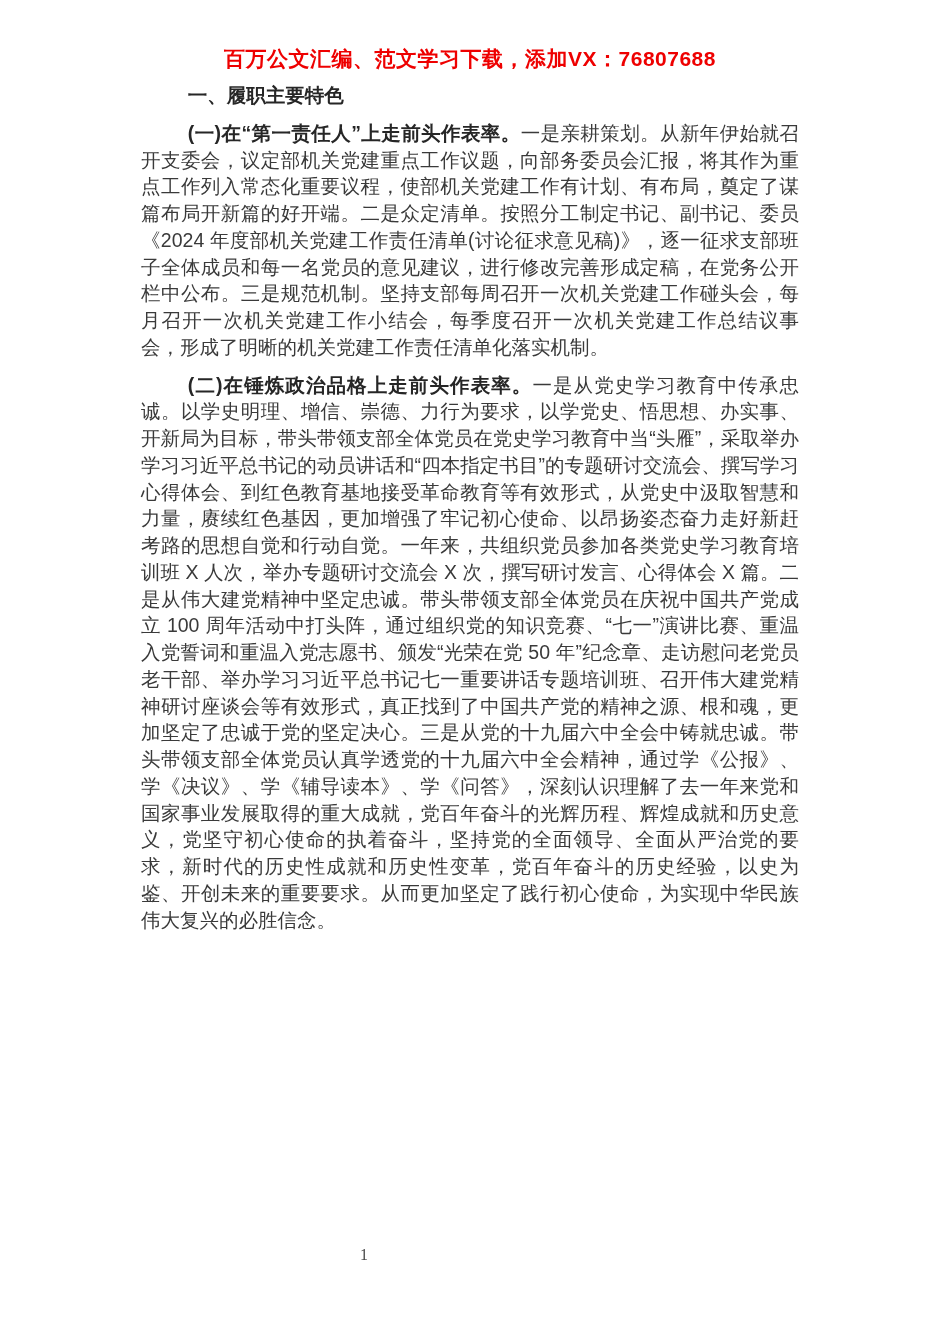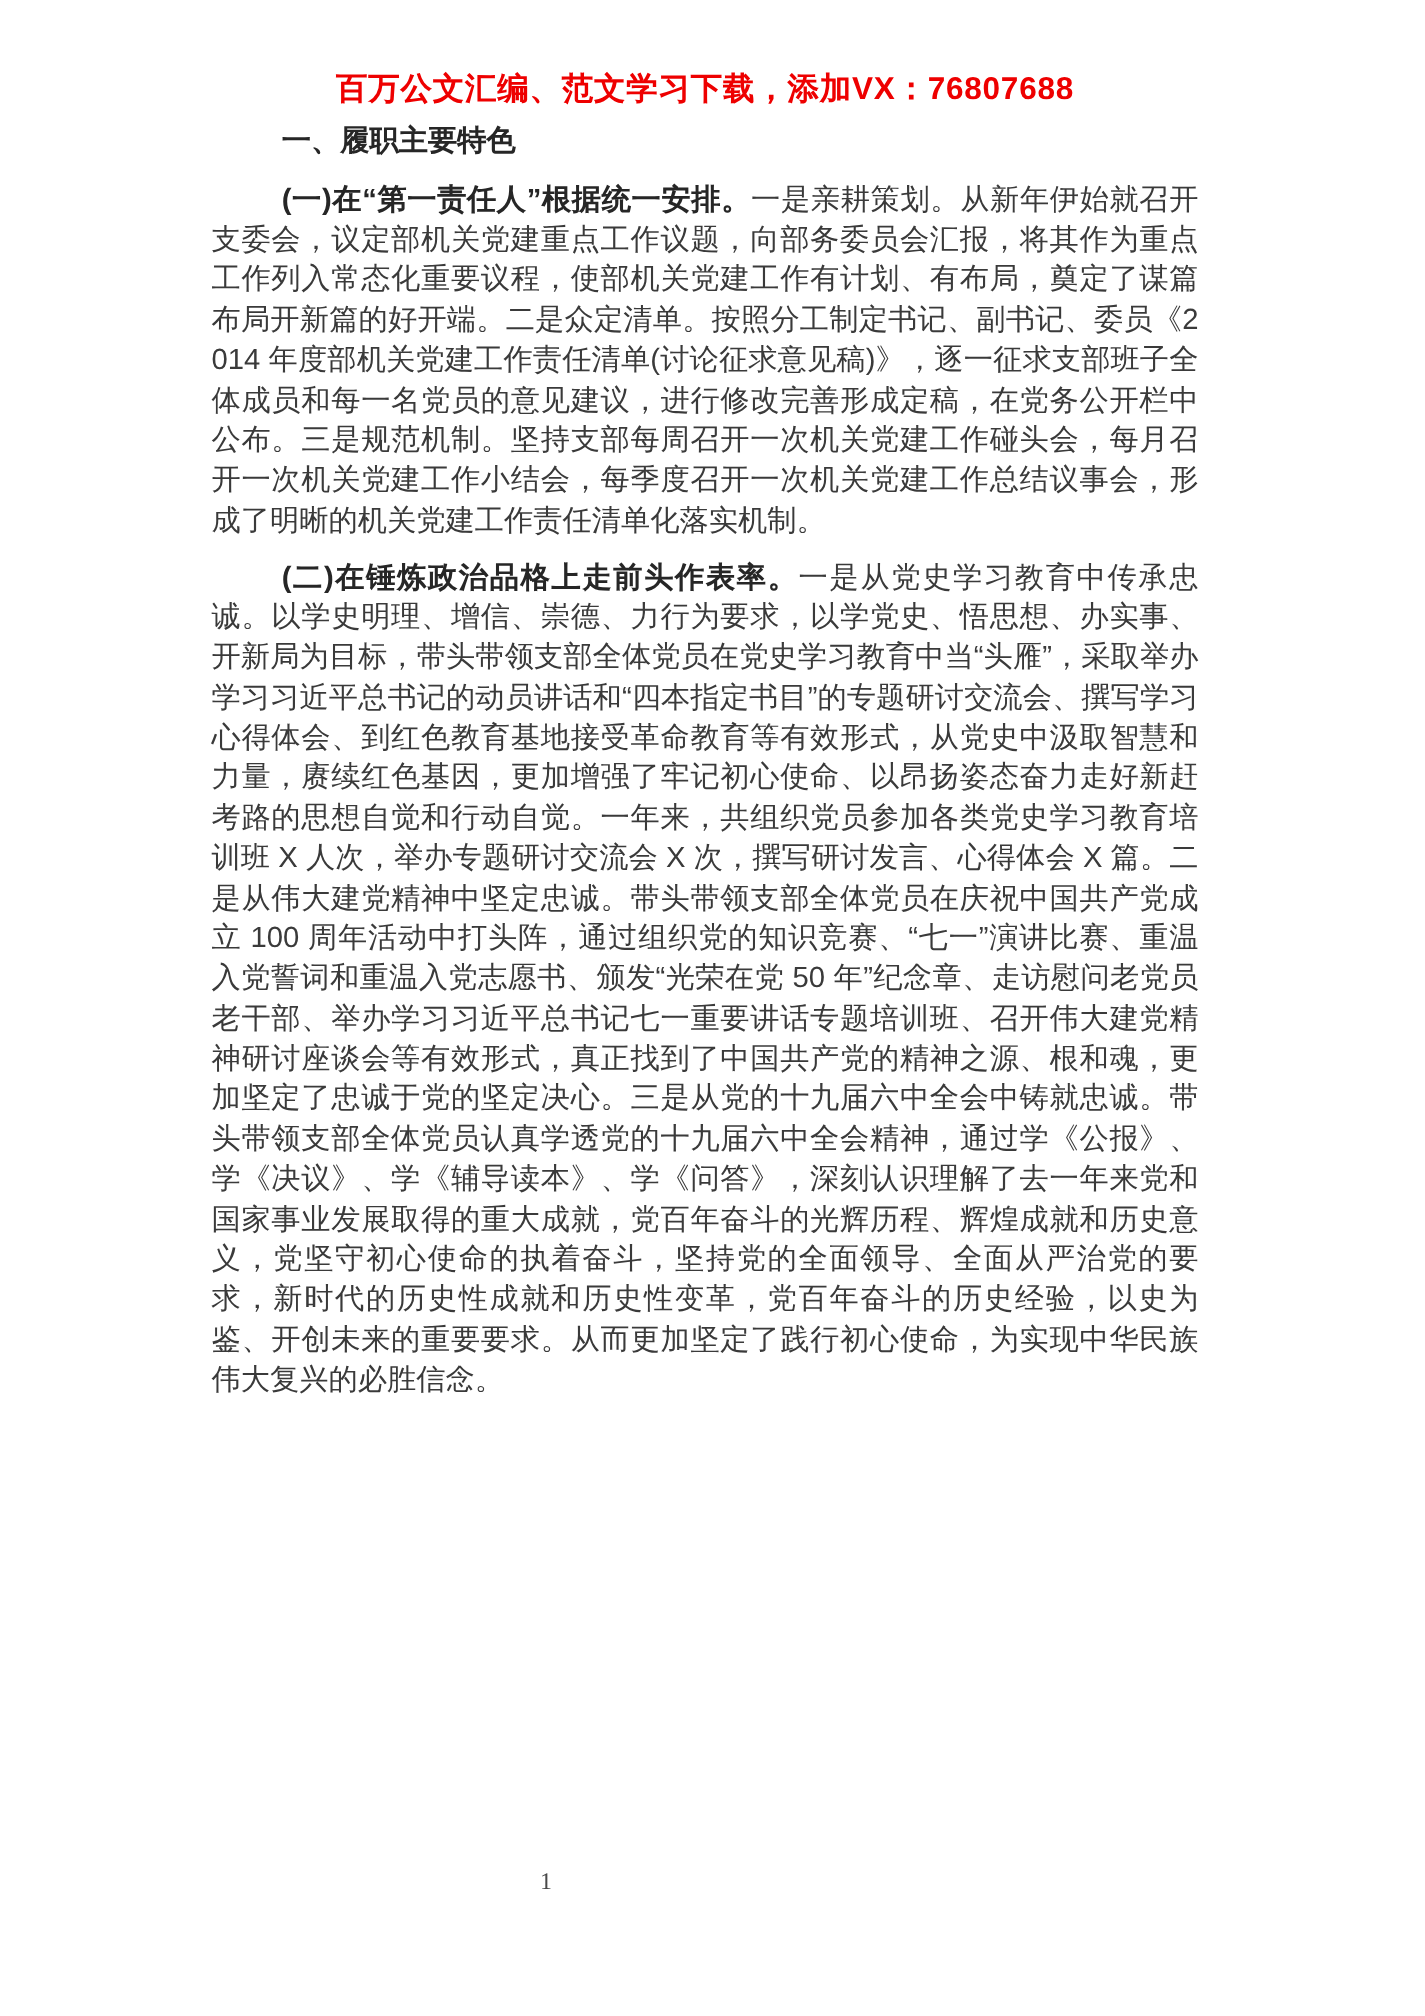--- a/index.html
+++ b/index.html
@@ -30,39 +30,39 @@
   .doc-body p {
     margin: 0 0 11px 0;
     font-size: 19.5px;
     line-height: 26.75px;
     color: #3a3a3a;
     text-align: justify;
     text-indent: 2.4em;
     word-break: break-all;
     overflow-wrap: anywhere;
   }
-  .doc-body p.heading { font-weight: bold; color: #222222; font-family: Liberation Serif, serif; }
+  .doc-body p.heading { font-weight: bold; color: #222222; }
   .doc-body .b { font-weight: bold; color: #262626; }
   .pagenum {
     position: absolute;
     top: 1246px;
     left: 351px;
     width: 26px;
     text-align: center;
     font-size: 16px;
     color: #4a4a4a;
     font-family: "Liberation Serif", "DejaVu Serif", serif;
   }
 </style>
 </head>
 <body>
 
 <div class="page">
   <div class="notice" style="color: rgb(238, 0, 0);">百万公文汇编、范文学习下载，添加VX：76807688</div>
 
   <div class="doc-body" id="doc-body">
       <p class="heading"><span class="b">一、履职主要特色</span></p>
-      <p class="body"><span class="b">(一)在“第一责任人”根据统一安排。</span><span>一是亲耕策划。从新年伊始就召开支委会，议定部机关党建重点工作议题，向部务委员会汇报，将其作为重点工作列入常态化重要议程，使部机关党建工作有计划、有布局，奠定了谋篇布局开新篇的好开端。二是众定清单。按照分工制定书记、副书记、委员《2014 年度部机关党建工作责任清单(讨论征求意见稿)》，逐一征求支部班子全体成员和每一名党员的意见建议，进行修改完善形成定稿，在党务公开栏中公布。三是规范机制。坚持支部每周召开一次机关党建工作碰头会，每月召开一次机关党建工作小结会，每季度召开一次机关党建工作总结议事会，形成了明晰的机关党建工作责任清单化落实机制。</span></p>
+      <p class="body"><span class="b">(一)在“第一责任人”上走前头作表率。</span><span>一是亲耕策划。从新年伊始就召开支委会，议定部机关党建重点工作议题，向部务委员会汇报，将其作为重点工作列入常态化重要议程，使部机关党建工作有计划、有布局，奠定了谋篇布局开新篇的好开端。二是众定清单。按照分工制定书记、副书记、委员《2024 年度部机关党建工作责任清单(讨论征求意见稿)》，逐一征求支部班子全体成员和每一名党员的意见建议，进行修改完善形成定稿，在党务公开栏中公布。三是规范机制。坚持支部每周召开一次机关党建工作碰头会，每月召开一次机关党建工作小结会，每季度召开一次机关党建工作总结议事会，形成了明晰的机关党建工作责任清单化落实机制。</span></p>
       <p class="body"><span class="b">(二)在锤炼政治品格上走前头作表率。</span><span>一是从党史学习教育中传承忠诚。以学史明理、增信、崇德、力行为要求，以学党史、悟思想、办实事、开新局为目标，带头带领支部全体党员在党史学习教育中当“头雁”，采取举办学习习近平总书记的动员讲话和“四本指定书目”的专题研讨交流会、撰写学习心得体会、到红色教育基地接受革命教育等有效形式，从党史中汲取智慧和力量，赓续红色基因，更加增强了牢记初心使命、以昂扬姿态奋力走好新赶考路的思想自觉和行动自觉。一年来，共组织党员参加各类党史学习教育培训班 X 人次，举办专题研讨交流会 X 次，撰写研讨发言、心得体会 X 篇。二是从伟大建党精神中坚定忠诚。带头带领支部全体党员在庆祝中国共产党成立 100 周年活动中打头阵，通过组织党的知识竞赛、“七一”演讲比赛、重温入党誓词和重温入党志愿书、颁发“光荣在党 50 年”纪念章、走访慰问老党员老干部、举办学习习近平总书记七一重要讲话专题培训班、召开伟大建党精神研讨座谈会等有效形式，真正找到了中国共产党的精神之源、根和魂，更加坚定了忠诚于党的坚定决心。三是从党的十九届六中全会中铸就忠诚。带头带领支部全体党员认真学透党的十九届六中全会精神，通过学《公报》、学《决议》、学《辅导读本》、学《问答》，深刻认识理解了去一年来党和国家事业发展取得的重大成就，党百年奋斗的光辉历程、辉煌成就和历史意义，党坚守初心使命的执着奋斗，坚持党的全面领导、全面从严治党的要求，新时代的历史性成就和历史性变革，党百年奋斗的历史经验，以史为鉴、开创未来的重要要求。从而更加坚定了践行初心使命，为实现中华民族伟大复兴的必胜信念。</span></p>
     </div>
 
   <div class="pagenum">1</div>
 </div>
 
 </body></html>

